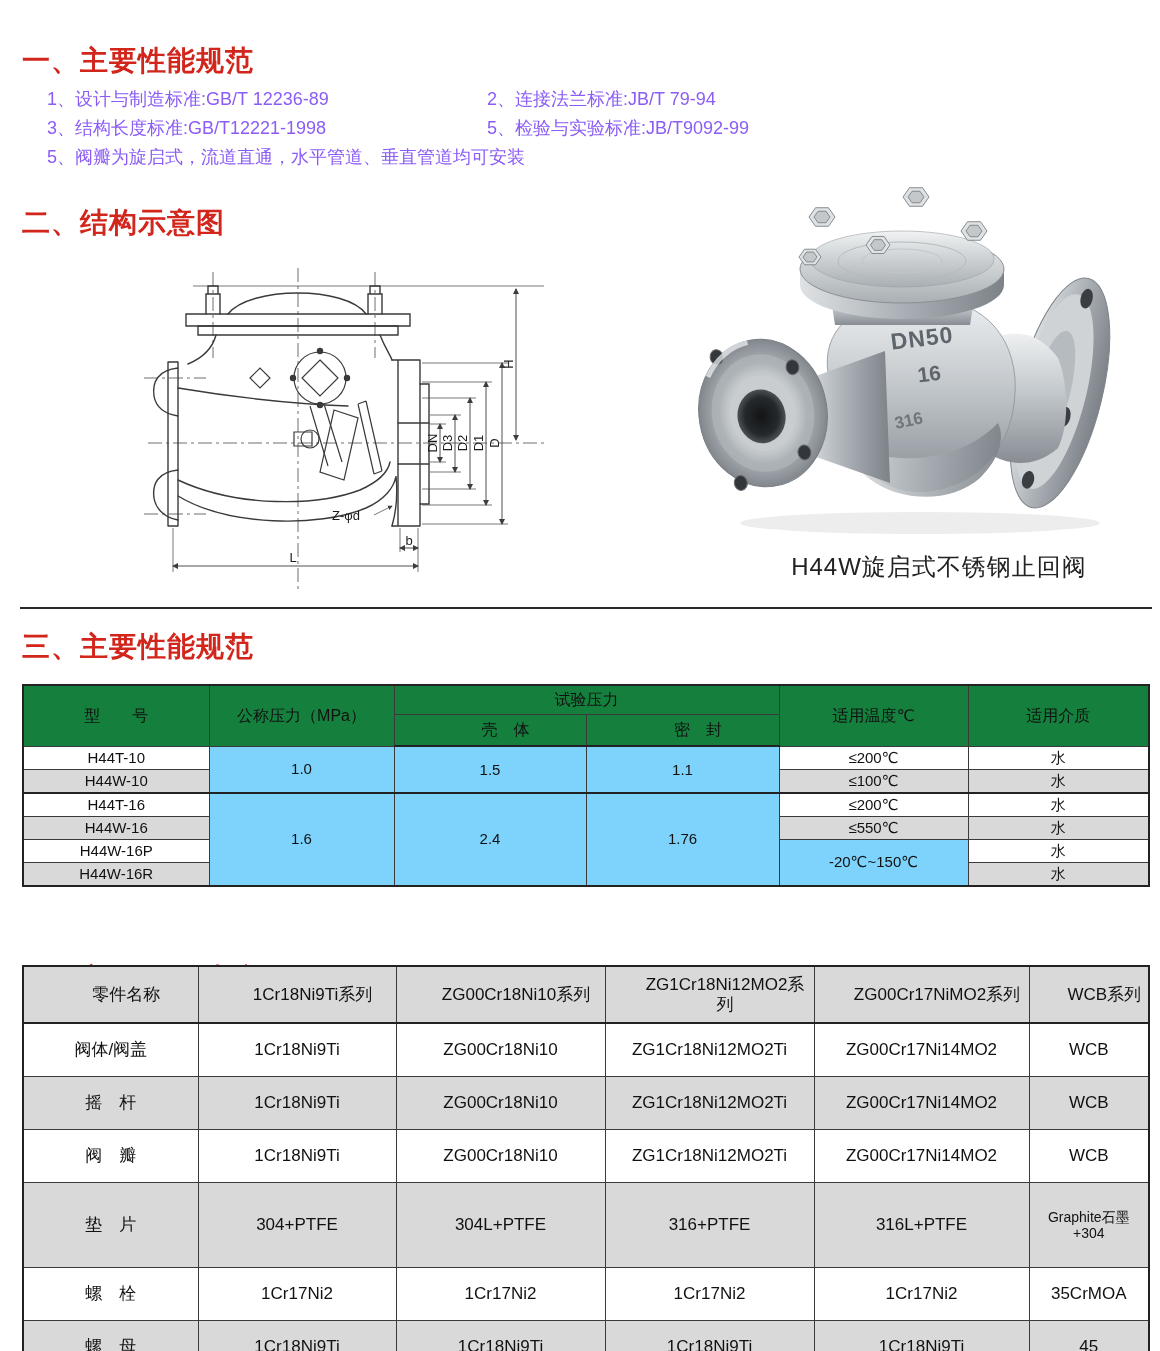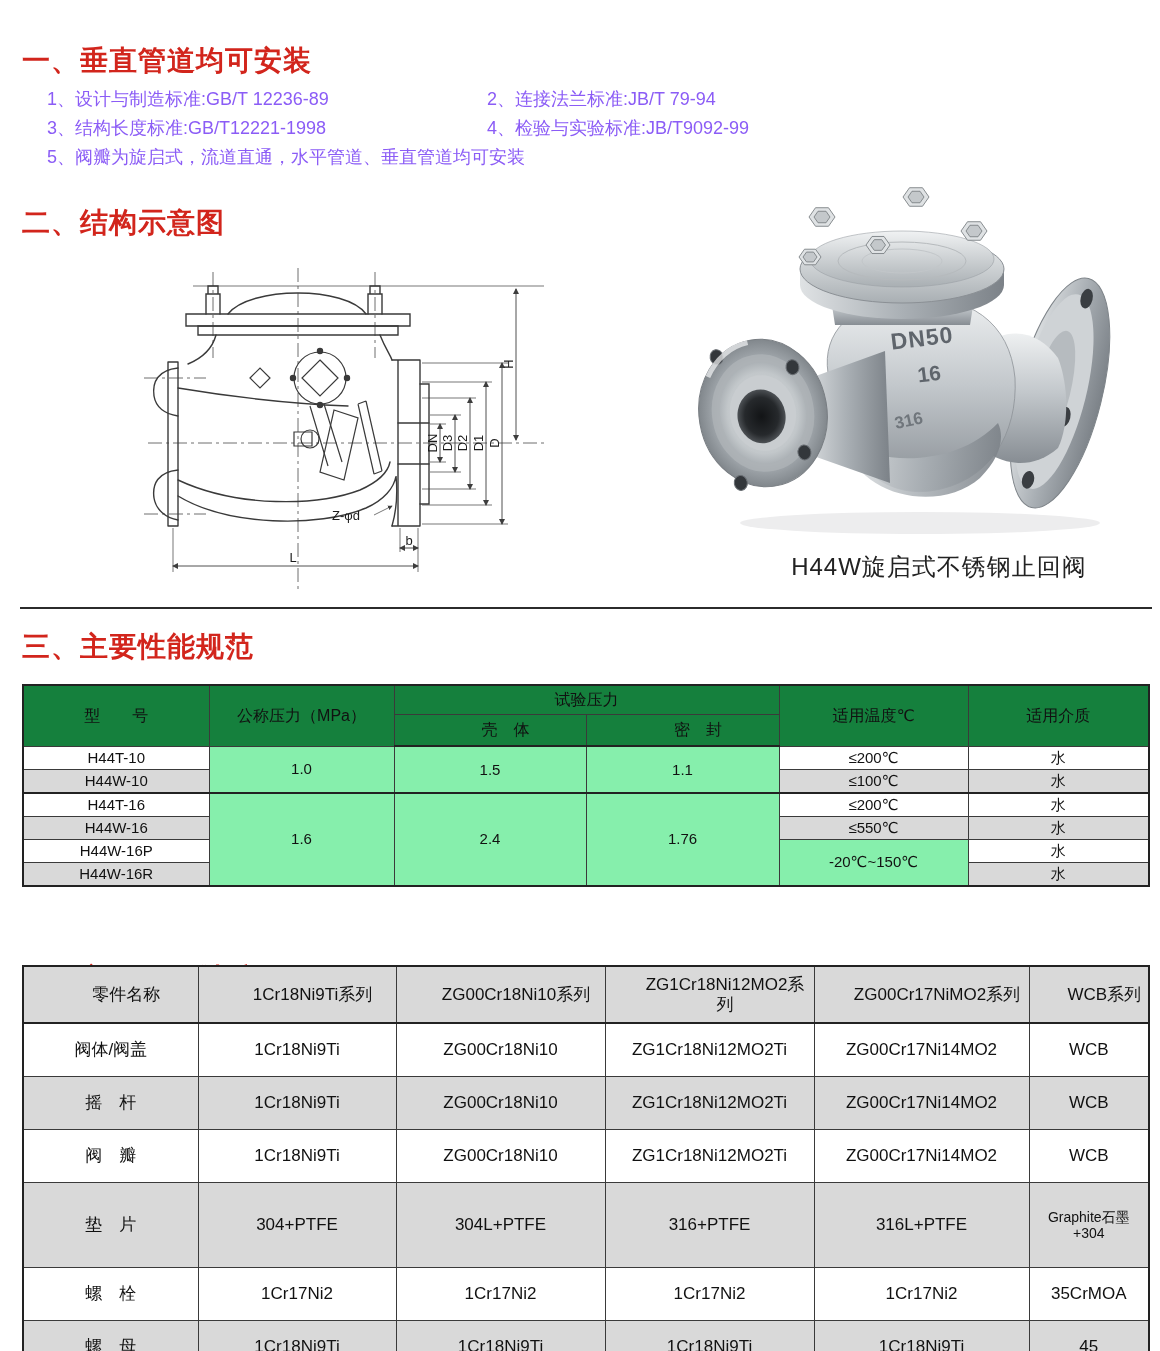--- a/index.html
+++ b/index.html
@@ -25,44 +25,44 @@
   .t2{top:965px;font-size:17px;}
   td{border:1px solid #3a3a3a;vertical-align:middle;padding:0 2px;background:#fff;overflow:hidden;}
   .t1 td,.t2 td{line-height:1.15;}
   table{border:2px solid #222;}
   .hc{background:#15803d;font-size:16px;}
   .hr1 td{height:28px;}
   .hr2 td{height:30px;}
   .hr2 td,.hrow td{border-bottom:2px solid #222;padding-left:33px;}
   .dr td{height:22px;}
   .g td{background:#d9d9d9;}
-  td.wh{background:#86efac;}
+  td.wh{background:#7dd3fc;}
   .sep td{border-top:2px solid #222;}
   .t2 .hrow td{height:55px;background:#d9d9d9;}
   .t2 .prow td{height:52px;}
   .t2 td.fit{font-size:14px;padding:16px;}
   svg text{font-family:"Liberation Sans","DejaVu Sans",sans-serif;}
   .cl{stroke:#4a4a4a;stroke-width:.8;fill:none;stroke-dasharray:14 4 3 4;}
   .thin{stroke:#3d3d3d;stroke-width:.7;fill:none;}
   .dim{stroke:#3d3d3d;stroke-width:.9;fill:none;}
   .body-ln{stroke:#3a3a3a;stroke-width:1.4;fill:none;stroke-linecap:round;}
   .mech{stroke:#3a3a3a;stroke-width:1.2;fill:none;}
   .dlabel{fill:#1c1c1c;font-size:13px;}
 </style>
 </head>
 <body>
 
 <div class="page">
 
-  <h2 class="sec-title" id="t1-title">一、垂直管道均可安装</h2>
+  <h2 class="sec-title" id="t1-title">一、主要性能规范</h2>
   <div class="std-list">
     <div class="std-item">1、设计与制造标准:GB/T 12236-89</div>
     <div class="std-item">2、连接法兰标准:JB/T 79-94</div>
     <div class="std-item">3、结构长度标准:GB/T12221-1998</div>
-    <div class="std-item">4、检验与实验标准:JB/T9092-99</div>
+    <div class="std-item">5、检验与实验标准:JB/T9092-99</div>
     <div class="std-item span2">5、阀瓣为旋启式，流道直通，水平管道、垂直管道均可安装</div>
   </div>
 
   <h2 class="sec-title" id="t2-title">二、结构示意图</h2>
 
   <svg class="drawing" width="485" height="350" viewBox="0 0 485 350">
     <defs>
       <marker id="ar" viewBox="0 0 10 10" refX="8.5" refY="5" markerWidth="7" markerHeight="7" orient="auto-start-reverse">
         <path d="M0,0L10,5L0,10z" fill="#3d3d3d"></path>
       </marker>

